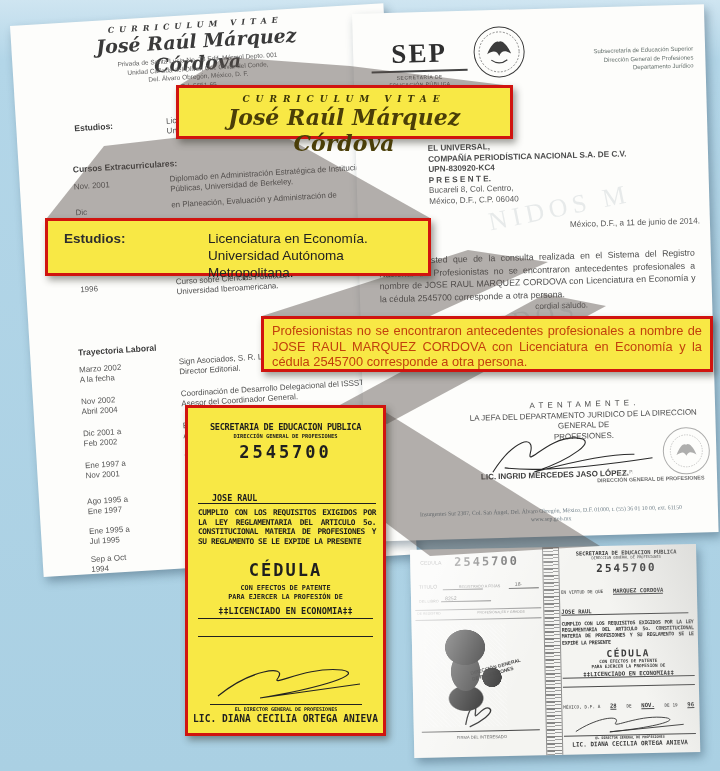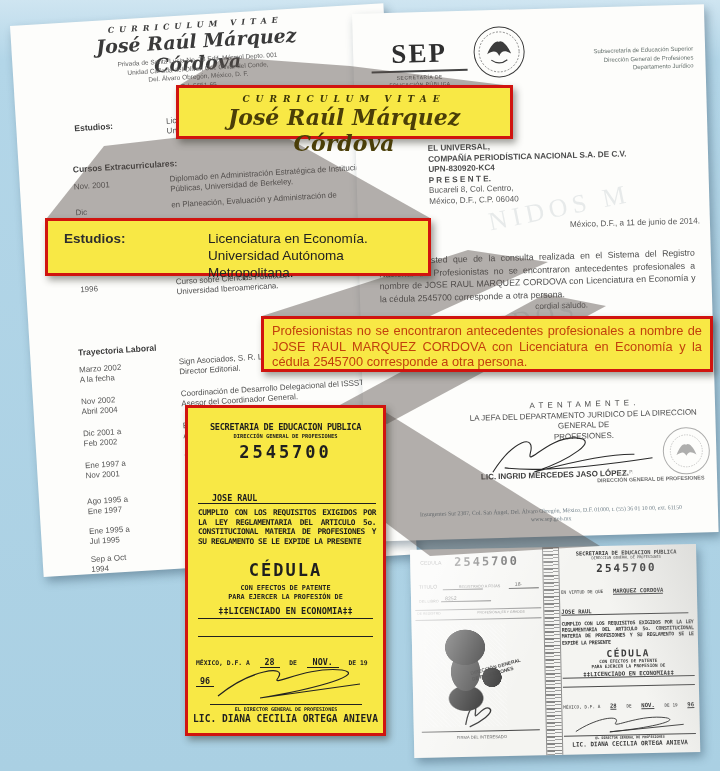--- a/index.html
+++ b/index.html
@@ -355,28 +355,20 @@
     <div class="abs ctr num" style="left:4px;top:34px;width:187px;">2545700</div>
     <div class="abs" style="left:10px;top:78px;width:178px;">
       <span class="nm un" style="display:inline-block;width:100%;text-indent:14px;">JOSE RAUL</span>
     </div>
     <div class="abs bd" style="left:10px;top:100px;width:178px;">CUMPLIO CON LOS REQUISITOS EXIGIDOS POR LA LEY REGLAMENTARIA DEL ARTICULO 5o. CONSTITUCIONAL MATERIA DE PROFESIONES Y SU REGLAMENTO SE LE EXPIDE LA PRESENTE</div>
     <div class="abs ctr ced" style="left:4px;top:152px;width:187px;">CÉDULA</div>
     <div class="abs ctr ef" style="left:4px;top:176px;width:187px;">CON EFECTOS DE PATENTE</div>
     <div class="abs ctr ef" style="left:4px;top:185px;width:187px;">PARA EJERCER LA PROFESIÓN DE</div>
     <div class="abs ctr prof un" style="left:10px;top:198px;width:175px;padding-bottom:2px;">‡‡LICENCIADO  EN  ECONOMIA‡‡</div>
     <div class="abs" style="left:10px;top:228px;width:175px;border-bottom:1px solid #222;"></div>
-    <div class="abs" style="left:8px;top:242px;width:182px;">
-      <span class="sm">MÉXICO, D.F. A</span>
-      <span class="nm un" style="padding:0 5px;">28</span>
-      <span class="sm">DE</span>
-      <span class="nm un" style="padding:0 6px;">NOV.</span>
-      <span class="sm">DE 19</span>
-      <span class="nm un" style="padding:0 4px;">96</span>
-    </div>
     <svg class="abs" style="left:22px;top:254px;" width="160" height="42" viewBox="0 0 160 42">
       <path d="M8 34 C40 8,78 2,68 16 C60 26,96 4,132 8 C156 12,110 26,50 36 L150 22" stroke="#222" stroke-width="1.2" fill="none"></path>
     </svg>
     <div class="abs ctr dir" style="left:22px;top:296px;width:152px;border-top:1px solid #222;padding-top:1px;">EL DIRECTOR GENERAL DE PROFESIONES</div>
     <div class="abs ctr sig" style="left:4px;top:305px;width:187px;">LIC. DIANA CECILIA ORTEGA ANIEVA</div>
   </div>
 
 </div>
 
 </body></html>

